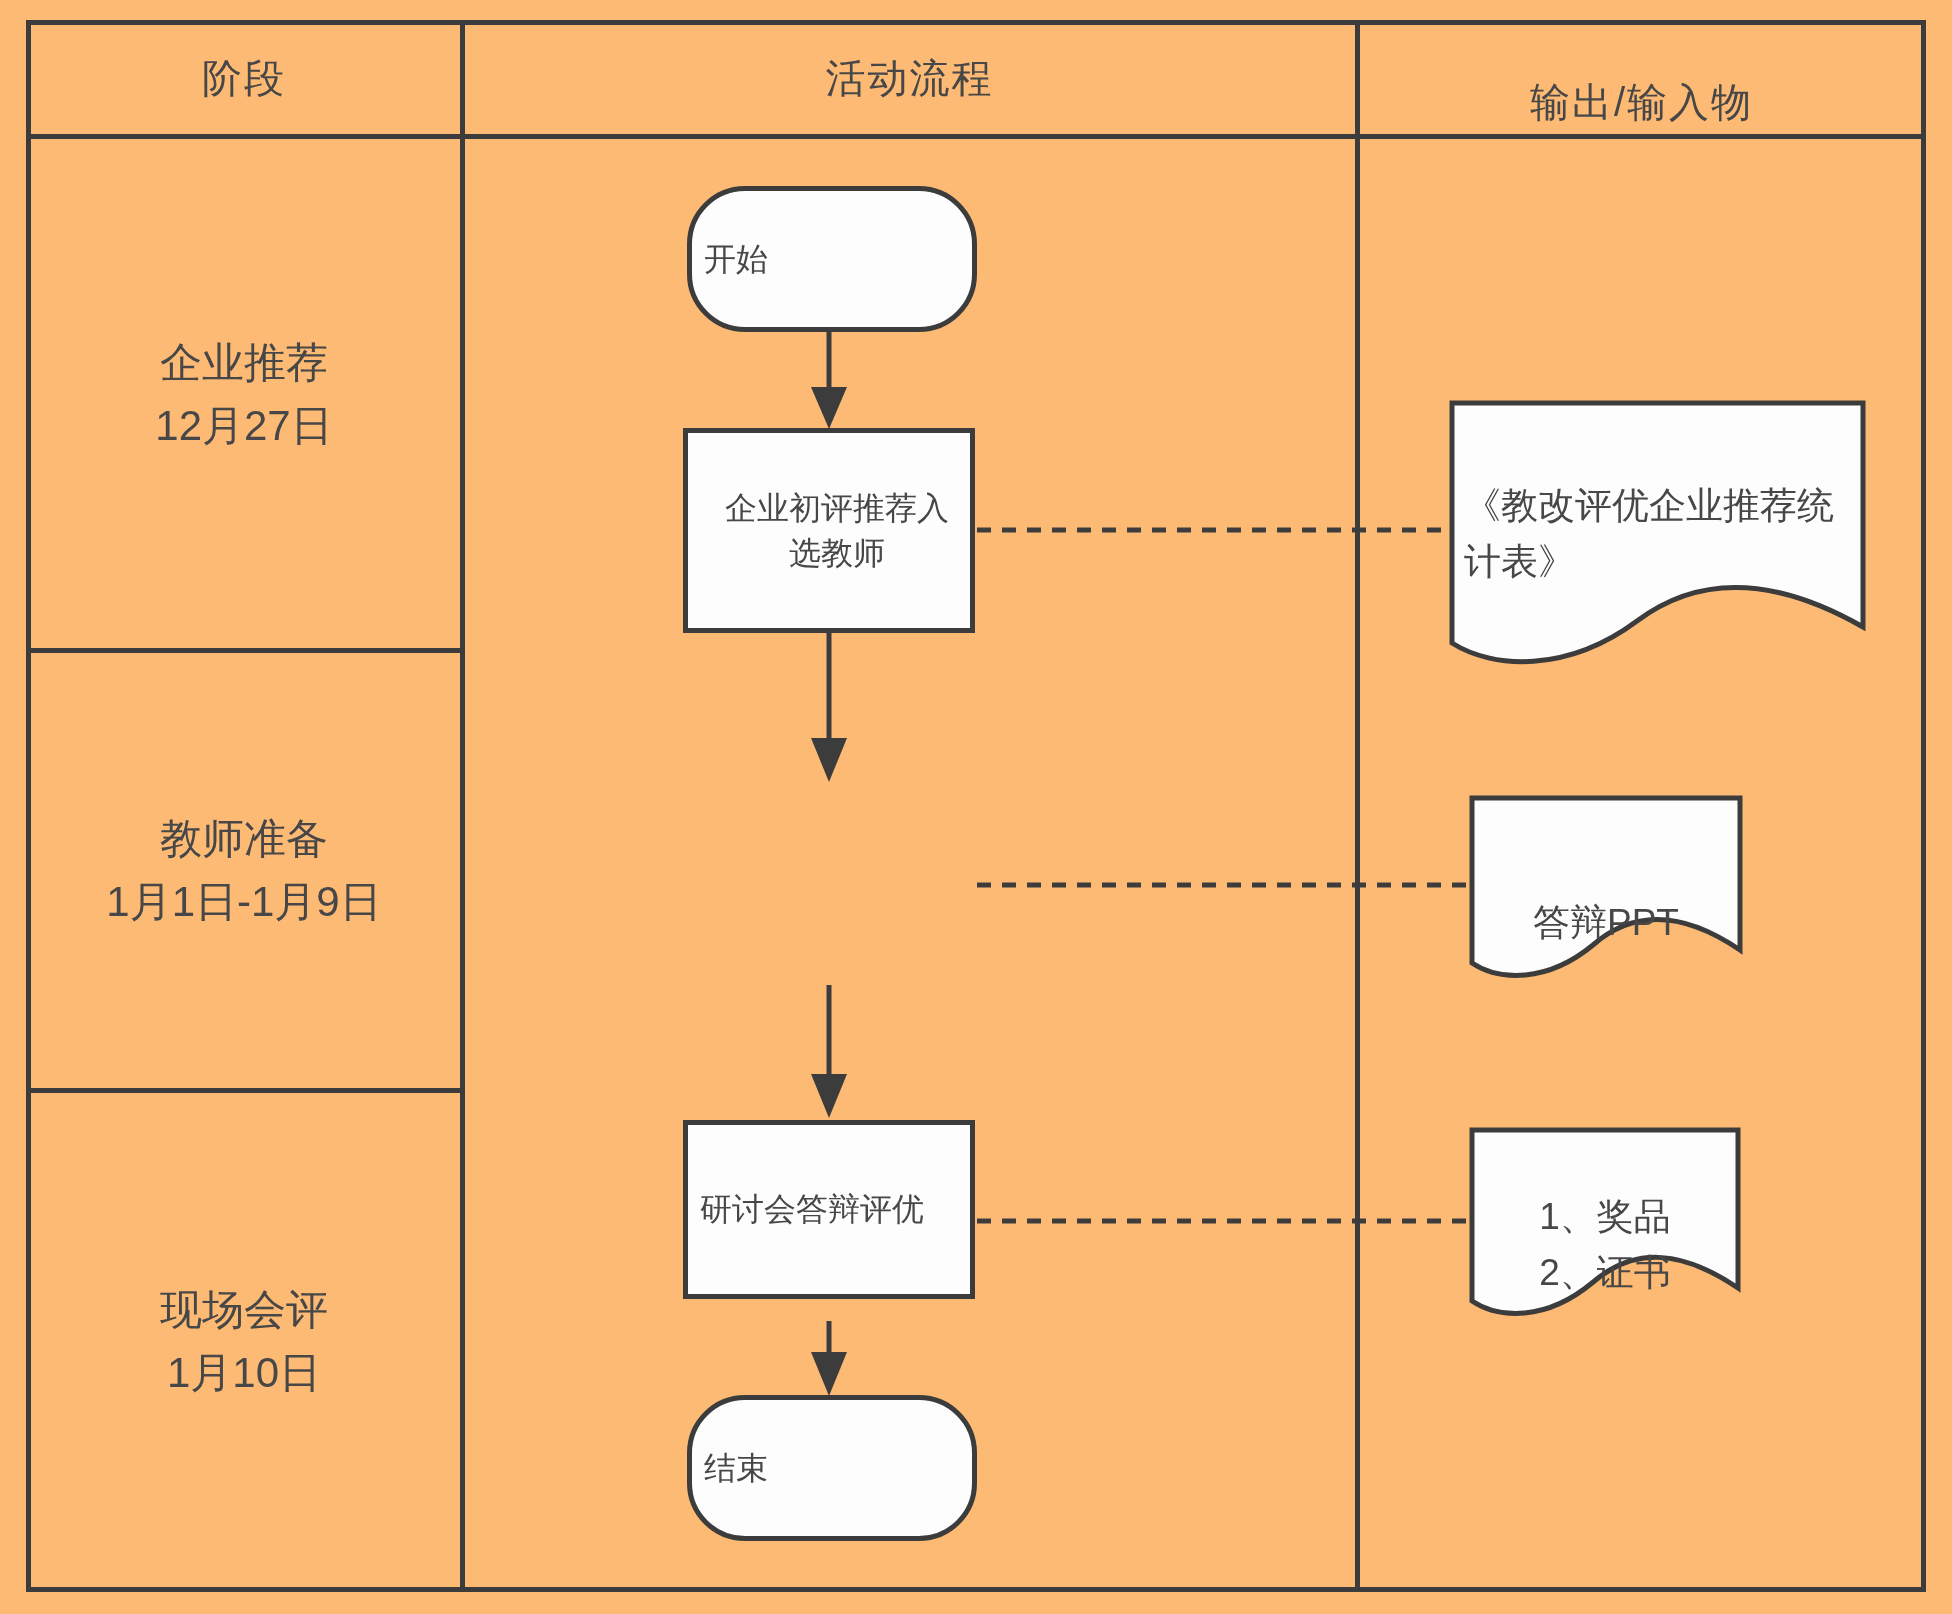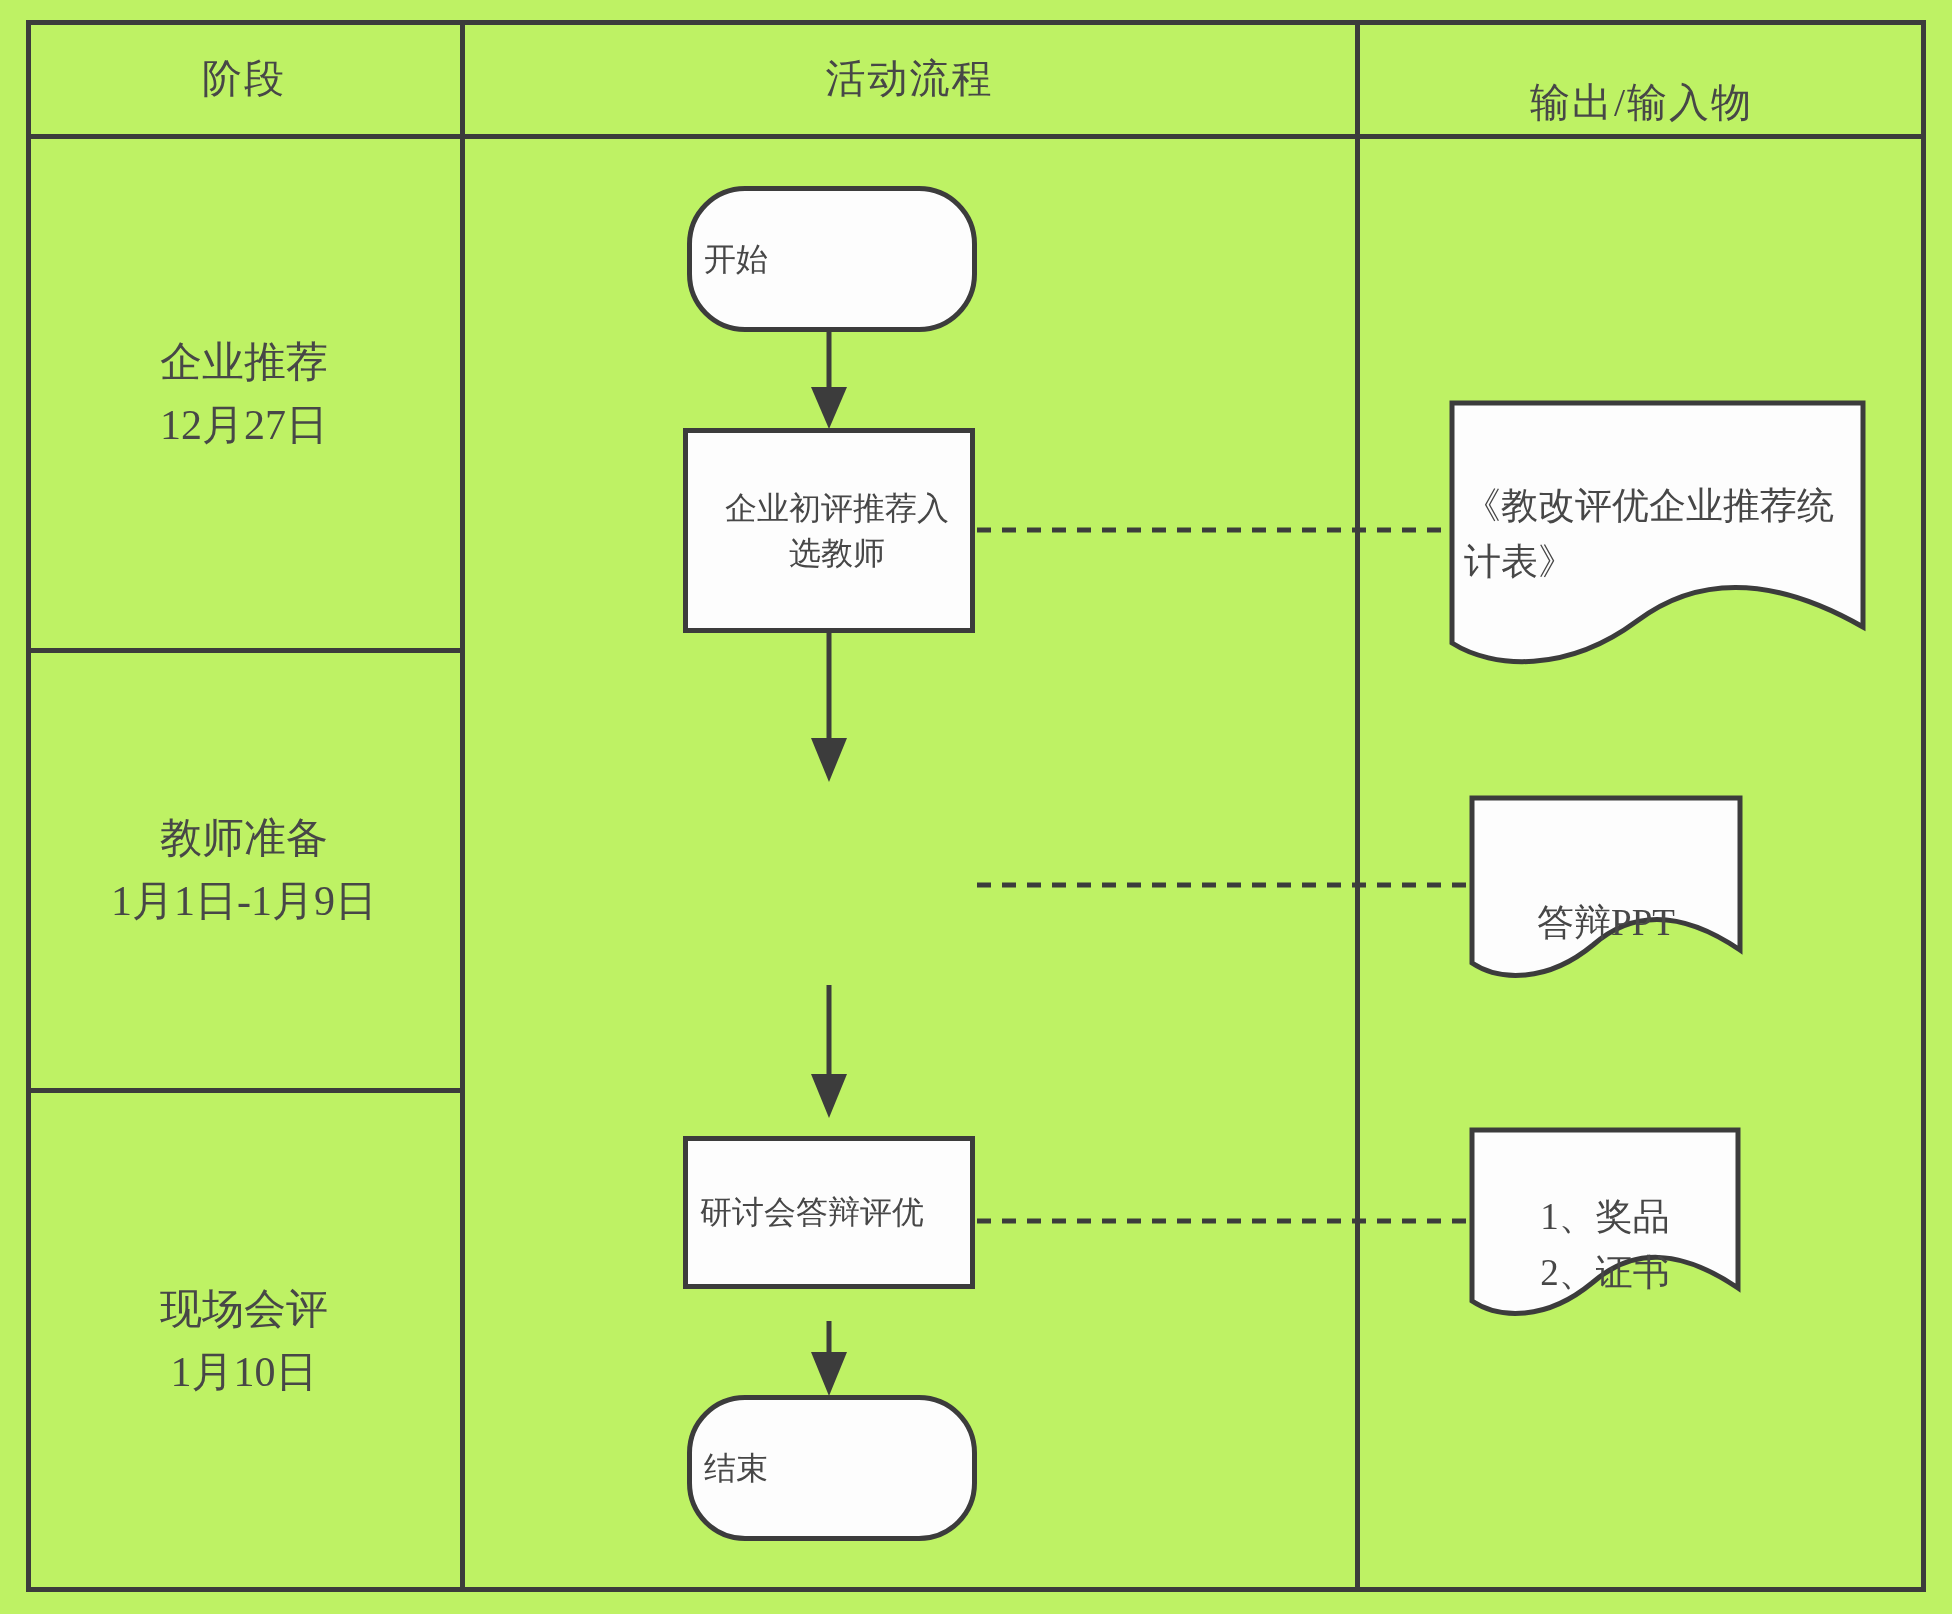--- a/index.html
+++ b/index.html
@@ -1,21 +1,21 @@
 <!DOCTYPE html>
 <html><head>
 <meta charset="utf-8">
 <style>
   html,body{margin:0;padding:0;background:#fdfdfd;}
   *{box-sizing:border-box;}
   #canvas{
     position:relative;
     width:1952px;height:1614px;
-    background:#bef264;
-    font-family:Liberation Serif, serif;
+    background:#fdba74;
+    font-family:Liberation Sans, sans-serif;
     color:#474747;
     overflow:hidden;
   }
   .abs{position:absolute;}
   
   .frame{
     left:26px;top:20px;width:1900px;height:1572px;
     border:5px solid #3c3c3c;
   }
   .vline{width:5px;top:20px;height:1572px;background:#3c3c3c;}
@@ -119,21 +119,21 @@
 
   <div class="abs node terminal" style="left:687px;top:186px;width:290px;height:146px;">
     <span>开始</span>
   </div>
 
   <div class="abs node" style="left:683px;top:428px;width:292px;height:205px;padding-left:28px;">
     <span>企业初评推荐入选教师</span>
   </div>
 
 
-  <div class="abs node" style="left:683px;top:1120px;width:292px;height:153px;margin-top:16px;">
+  <div class="abs node" style="left:683px;top:1120px;width:292px;height:179px;">
     <span>研讨会答辩评优</span>
   </div>
 
   <div class="abs node terminal" style="left:687px;top:1395px;width:290px;height:146px;">
     <span>结束</span>
   </div>
 
   <div class="abs doclabel" style="left:1464px;top:468px;width:398px;margin-top:10px;">
     <span>《教改评优企业推荐统计表》</span>
   </div>

